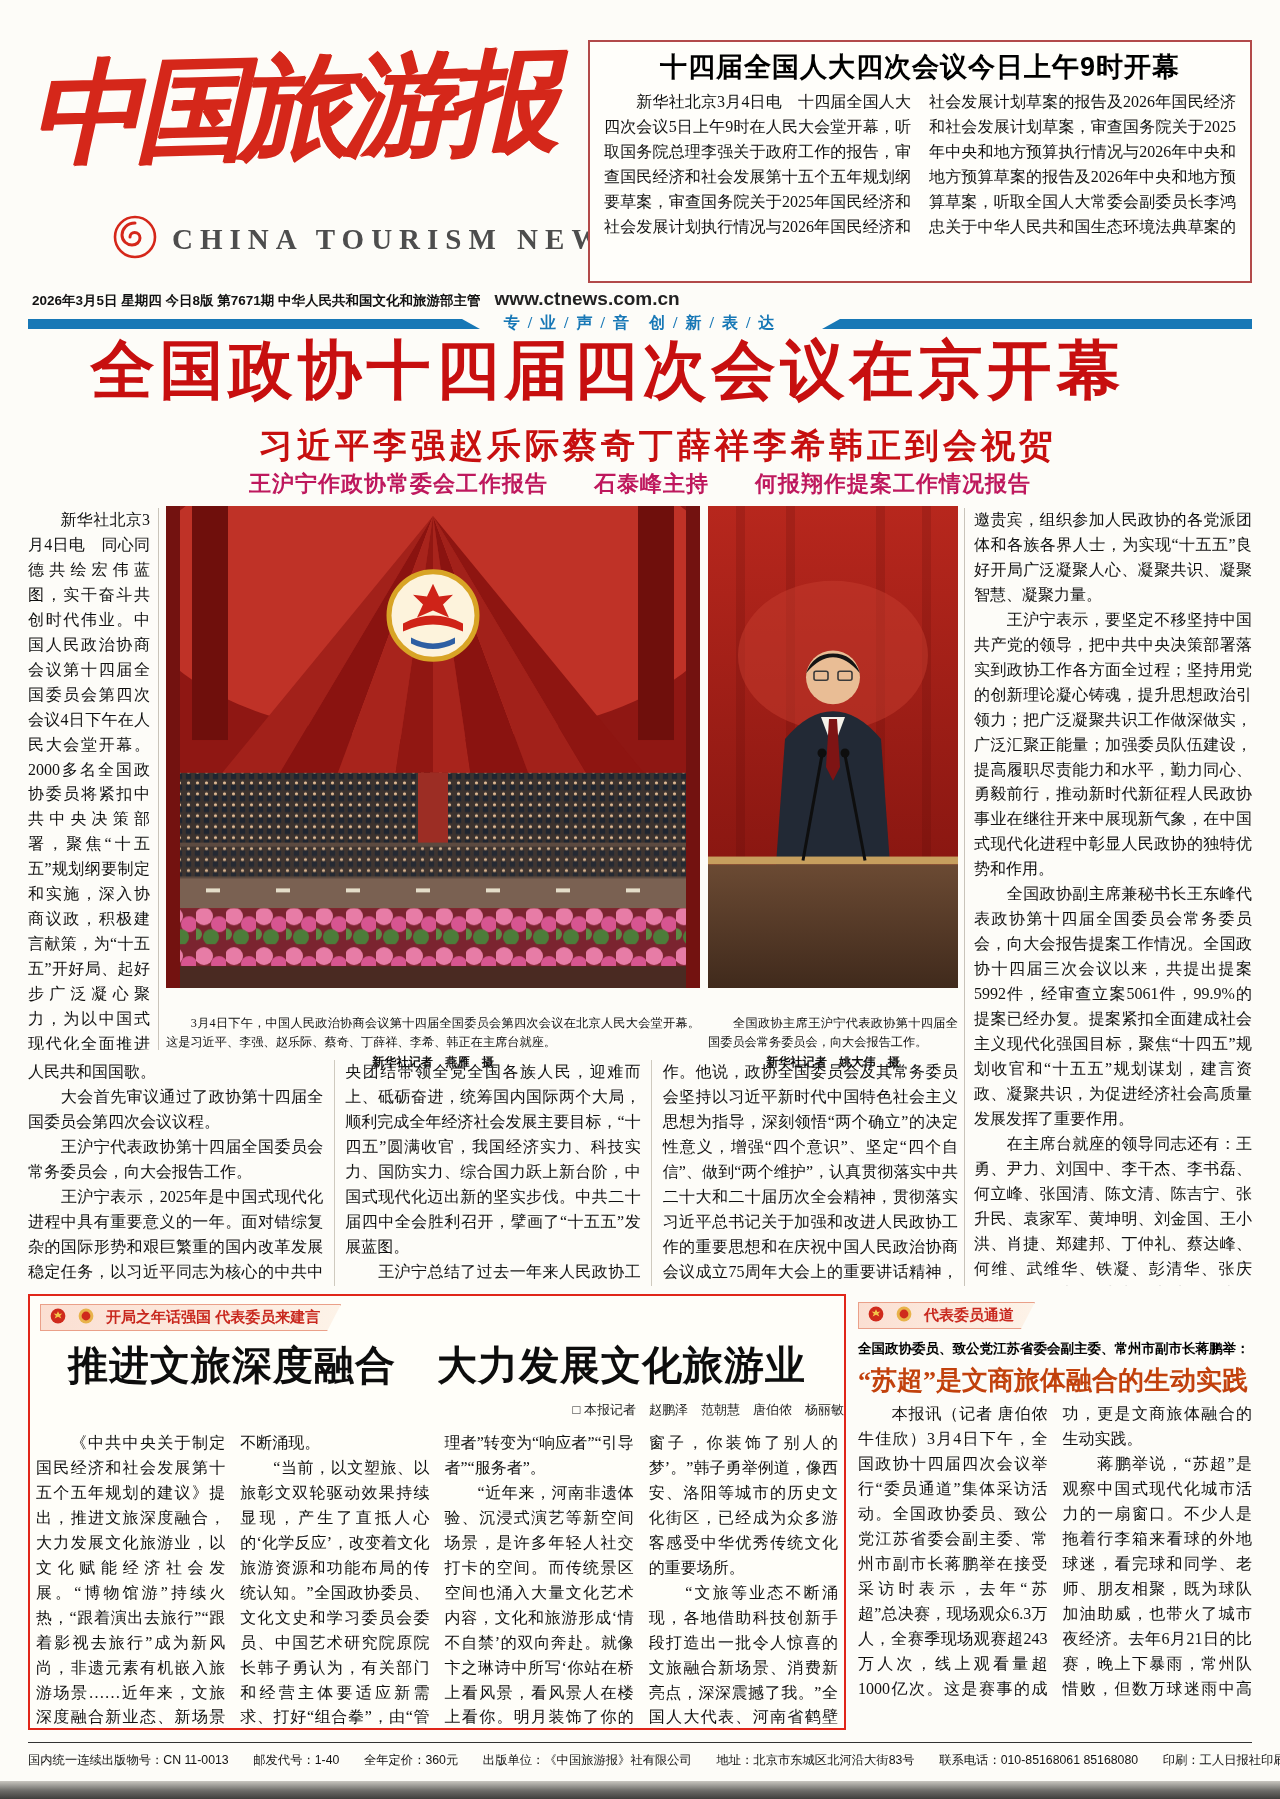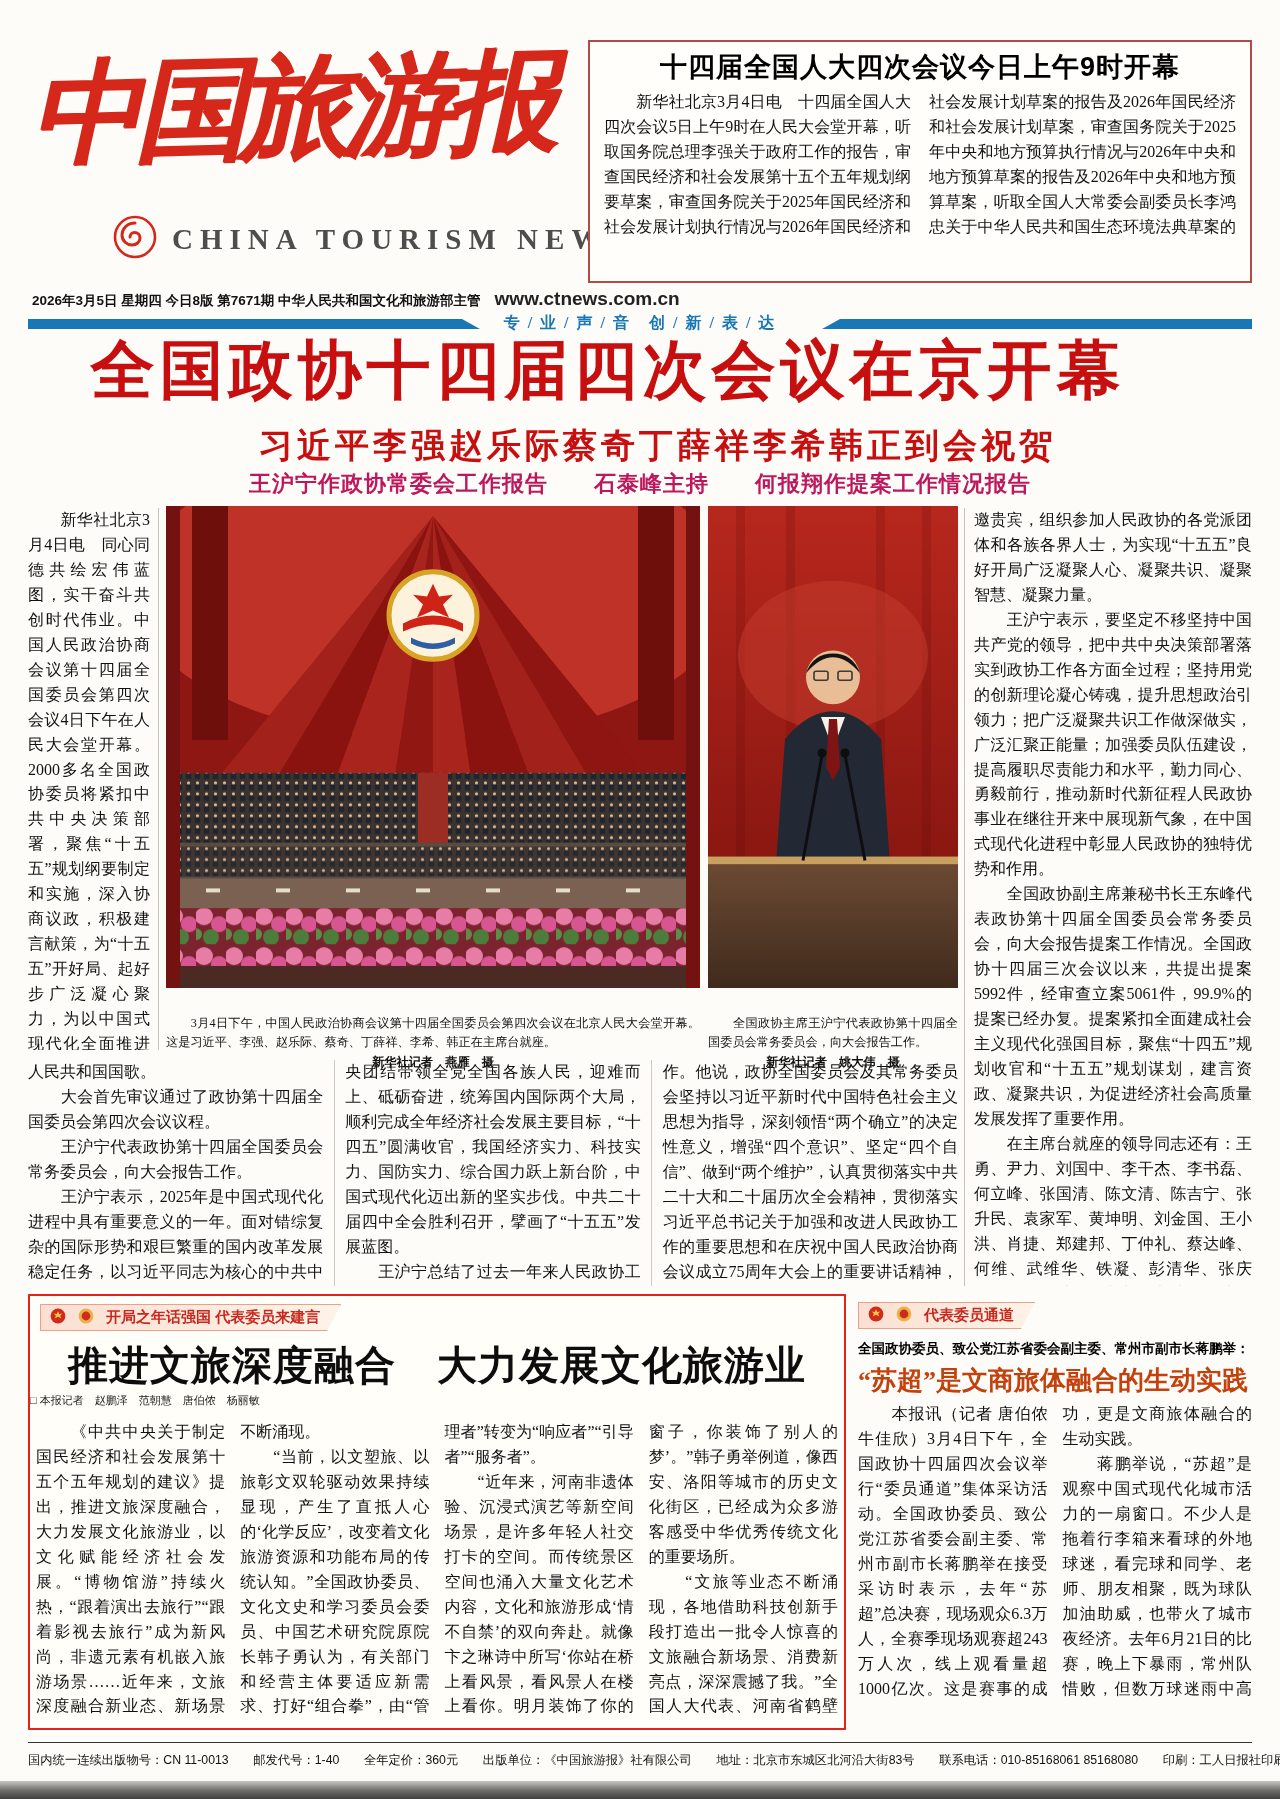--- a/index.html
+++ b/index.html
@@ -57,21 +57,21 @@
   .region-c{ position:absolute; left:28px; top:1060px; width:930px; height:226px; column-count:3; column-gap:22px; column-rule:1px solid #cfcabf; }
   
   .feature-box{ position:absolute; left:28px; top:1294px; width:818px; height:436px; border:2px solid #e0261a; background:#fffef9; }
   .kicker-band{
     display:inline-flex; align-items:flex-end; gap:12px; margin:8px 0 0 10px;
     padding:3px 20px 3px 9px; background:linear-gradient(90deg,#fbdfd2,#fdf3e8);
     border:1px solid #eaa089; clip-path:polygon(0 0,100% 0,calc(100% - 14px) 100%,0 100%);
     font-family:"Liberation Sans",sans-serif; font-weight:700; font-size:15px; color:#c8281e; white-space:nowrap;
   }
   .feature-hl{ text-align:center; font-weight:900; font-size:40px; line-height:1.15; color:#0d0d0d; margin-top:12px; letter-spacing:1px; white-space:nowrap; }
-  .feature-by{ text-align:left; font-family:"Liberation Sans",sans-serif; font-size:11px; margin-top:4px; color:#222; }
+  .feature-by{ text-align:right; font-family:"Liberation Sans",sans-serif; font-size:13px; margin-top:12px; color:#222; }
   .feature-body{ margin:12px 6px 0; height:300px; column-count:4; column-gap:15px; }
   
   .channel{ position:absolute; left:858px; top:1294px; width:394px; height:436px; }
   .channel-kicker{ margin-top:11px; font-family:"Liberation Sans",sans-serif; font-weight:700; font-size:13.5px; color:#000; white-space:nowrap; }
   .channel-hl{ margin-top:7px; font-weight:900; font-size:26px; line-height:1.2; color:#c2410c; white-space:nowrap; }
   .channel-body{ margin-top:6px; height:300px; column-count:2; column-gap:15px; }
   
   .footer{ position:absolute; left:28px; top:1742px; width:1224px; border-top:1.5px solid #333; padding-top:9px; font-family:"Liberation Sans",sans-serif; font-size:12.3px; color:#111; text-align:center; white-space:nowrap; }
   .bottom-strip{ position:absolute; left:0; top:1781px; width:1280px; height:18px; background:linear-gradient(#c9c6c0,#6b6a67 55%,#3f3e3c); }
 </style>

